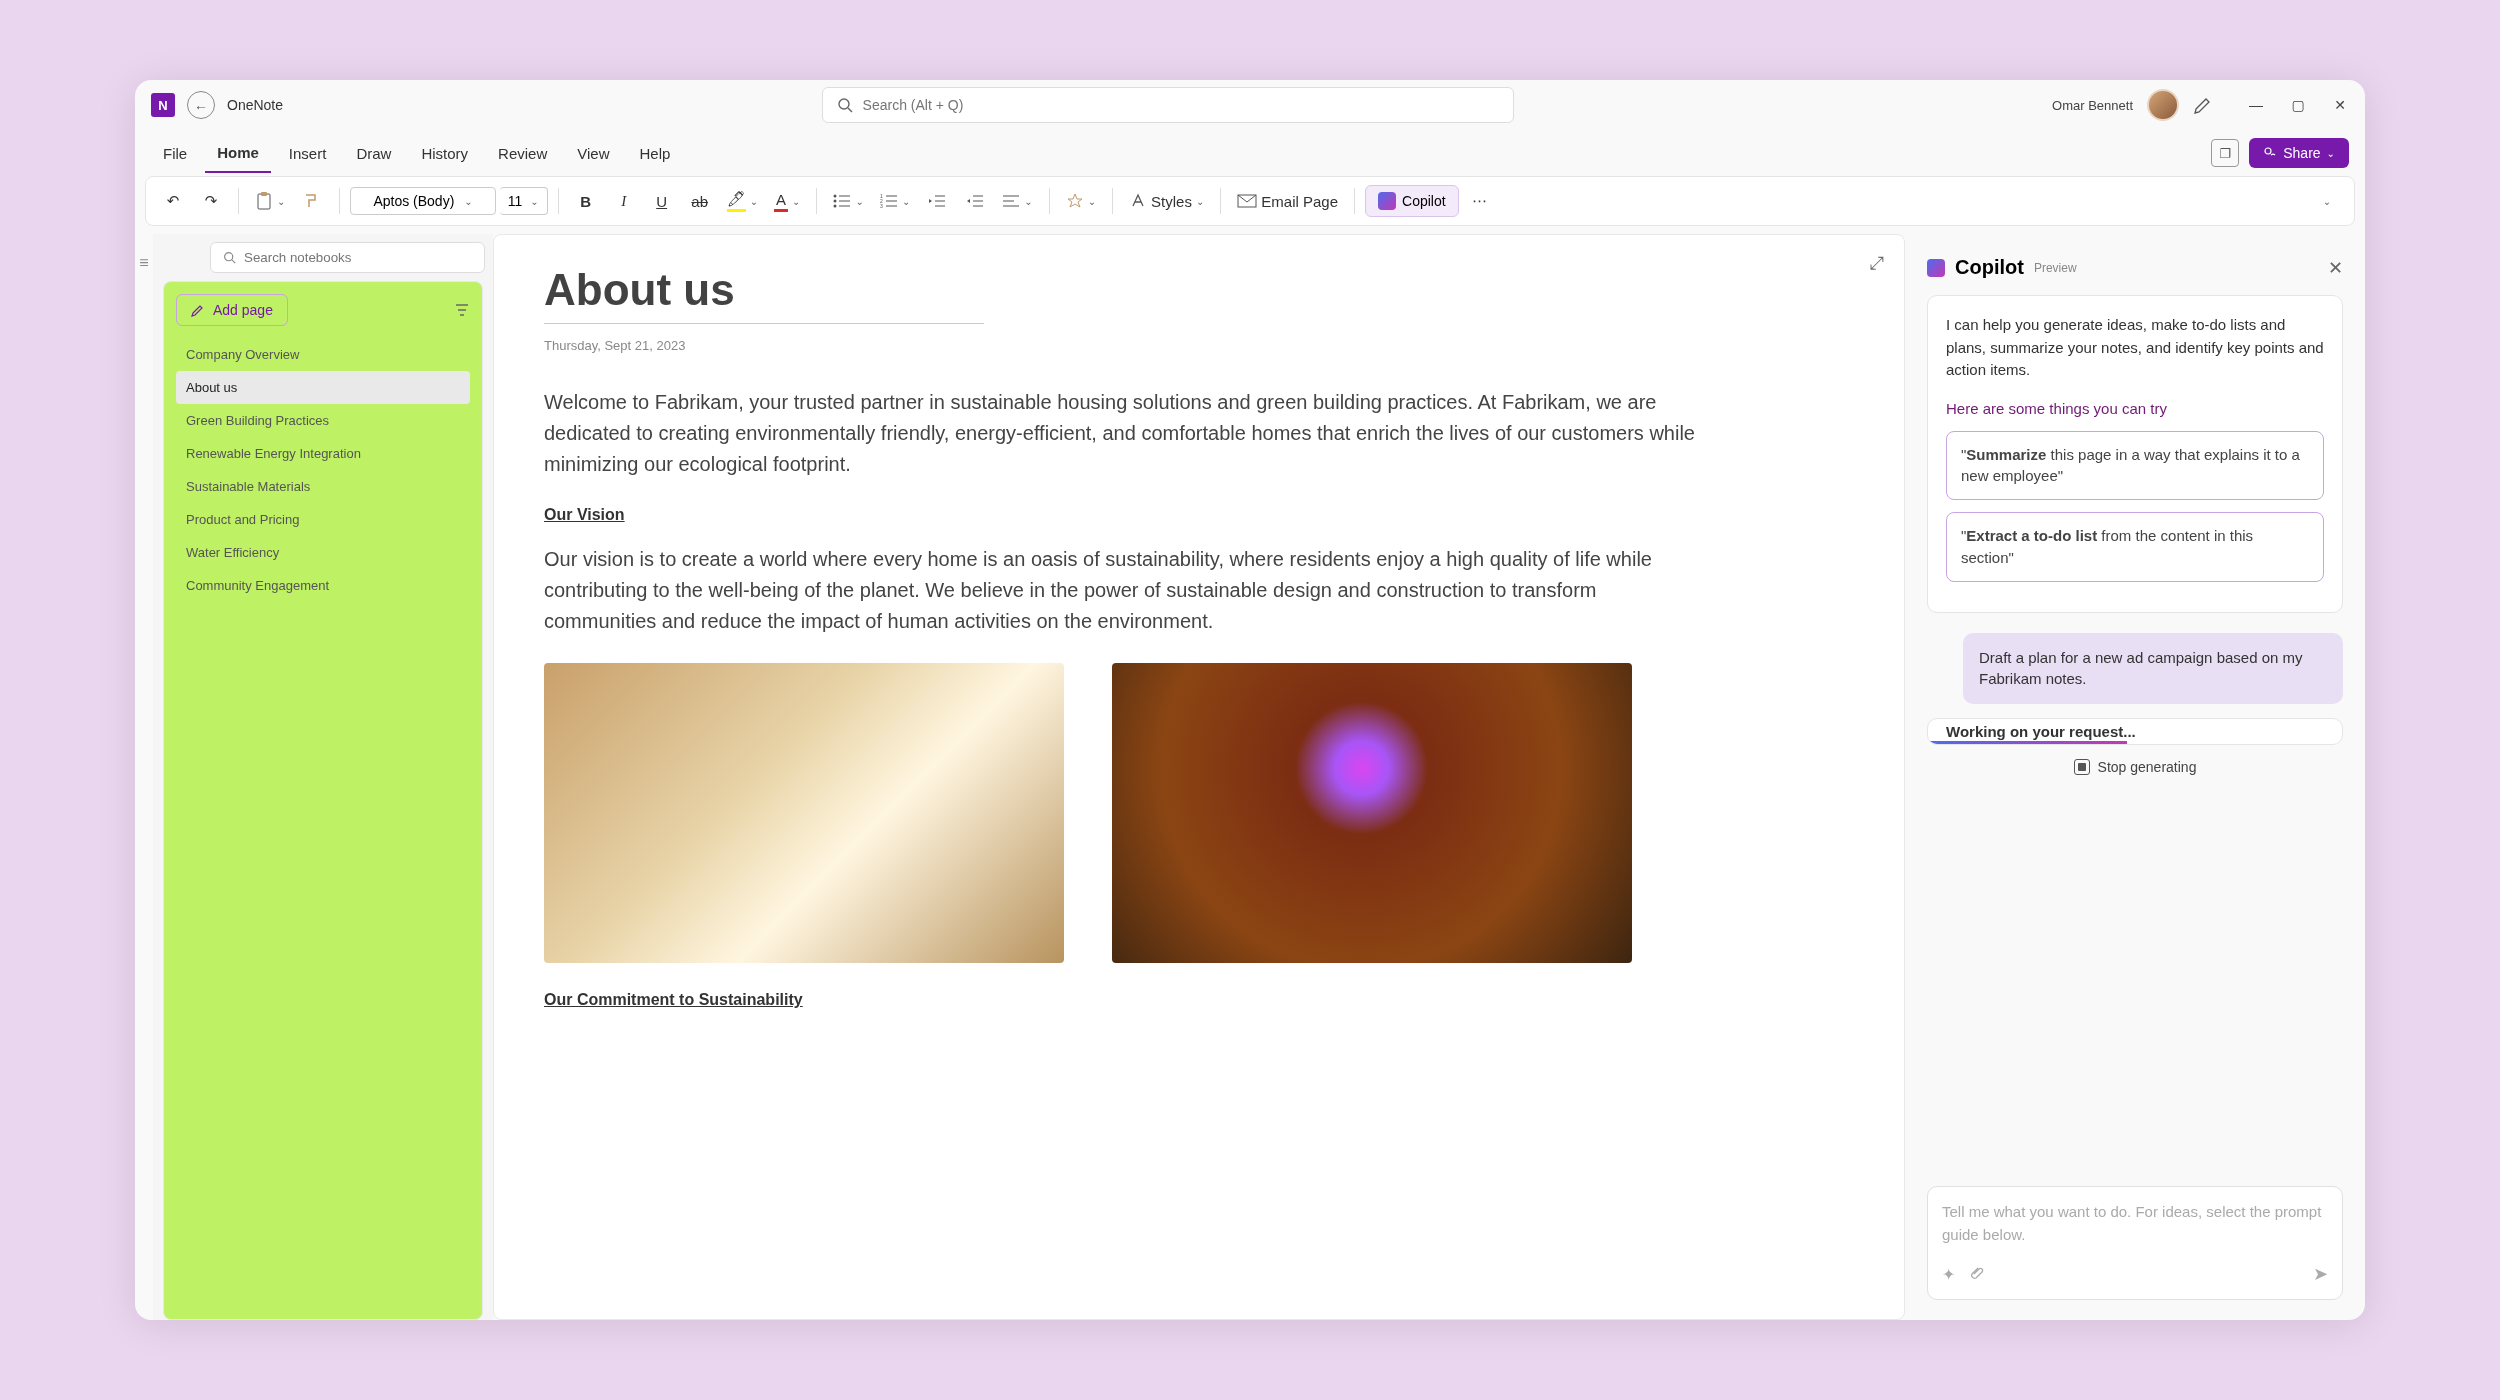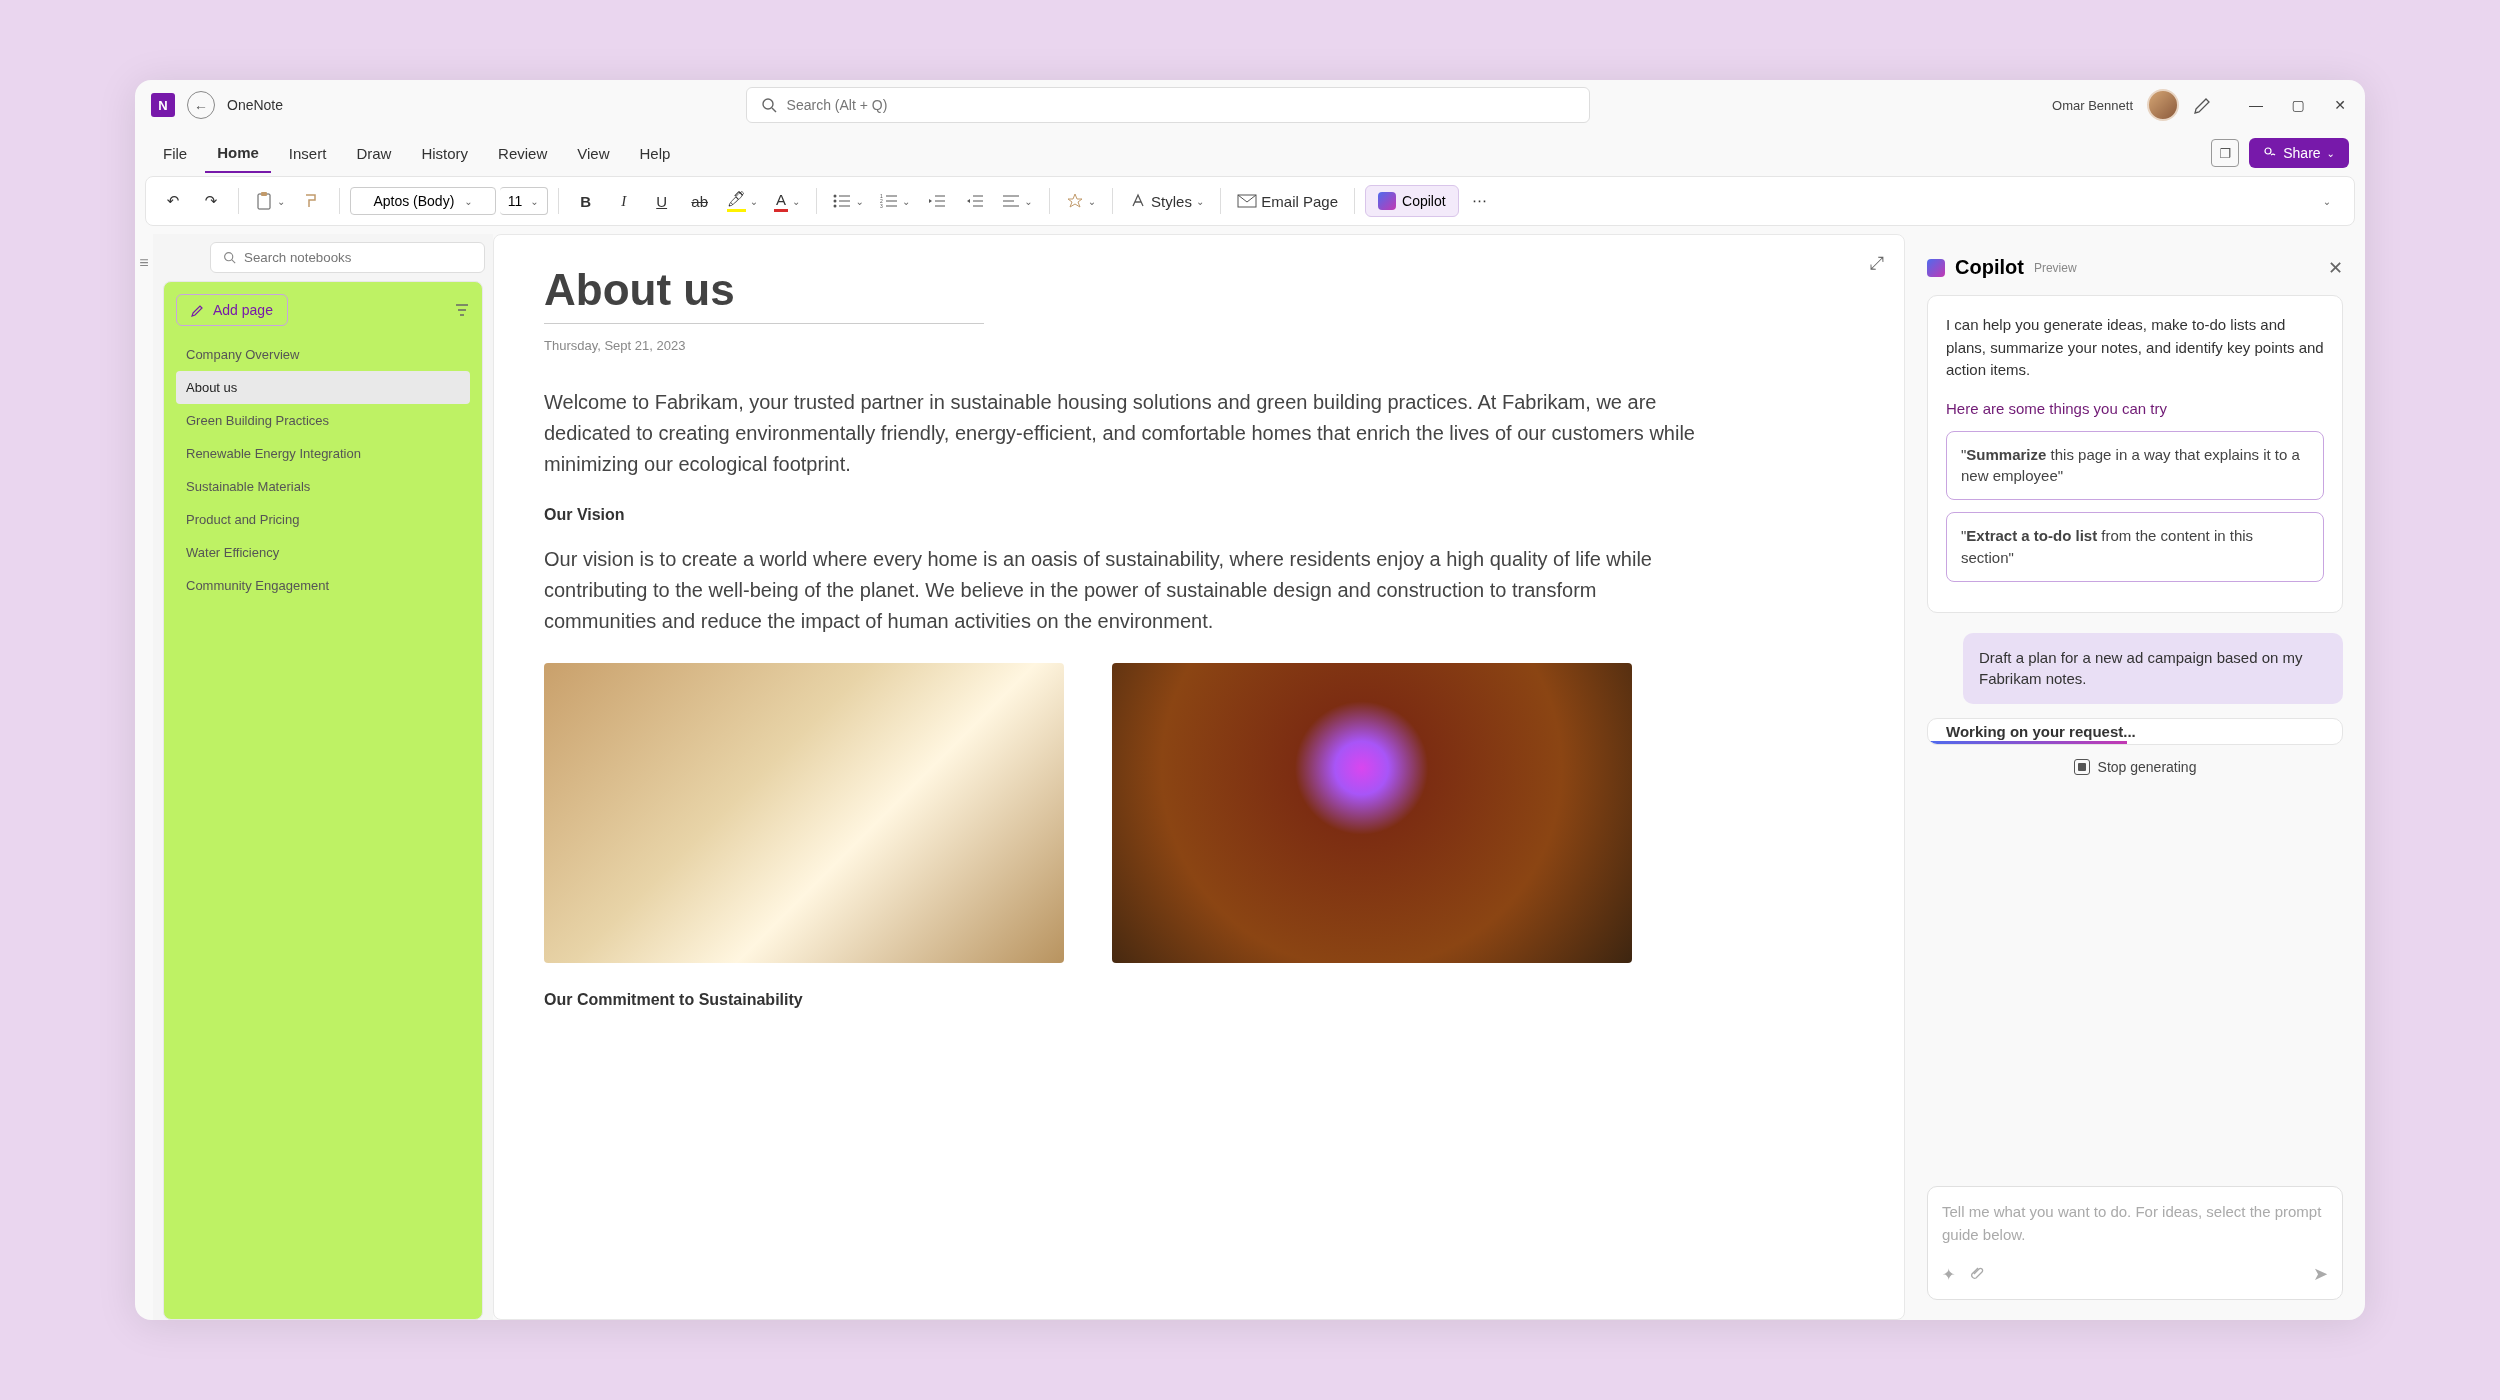--- a/index.html
+++ b/index.html
@@ -3,21 +3,21 @@
 <meta charset="utf-8">
 <style>
 * { margin: 0; padding: 0; box-sizing: border-box; font-family: "Segoe UI", -apple-system, sans-serif; }
 body { background: #ead6ef; width: 2500px; height: 1400px; display: flex; align-items: center; justify-content: center; }
 .window { width: 2230px; height: 1240px; background: #f9f9f9; border-radius: 16px; overflow: hidden; display: flex; flex-direction: column; box-shadow: 0 4px 40px rgba(0,0,0,0.1); }
 .titlebar { display: flex; align-items: center; height: 50px; padding: 0 16px; gap: 12px; }
 .app-icon { width: 24px; height: 24px; background: #7719aa; border-radius: 3px; color: #fff; display: flex; align-items: center; justify-content: center; font-size: 13px; font-weight: bold; }
 .back-btn { width: 28px; height: 28px; border: 1px solid #888; border-radius: 50%; display: flex; align-items: center; justify-content: center; font-size: 14px; color: #555; cursor: pointer; }
 .app-name { font-size: 14px; color: #333; }
 .spacer { flex: 1; }
-.searchbar { width: 844px; height: 36px; border: 1px solid #ddd; border-radius: 6px; display: flex; align-items: center; padding: 0 14px; gap: 10px; background: #fff; }
+.searchbar { width: 692px; height: 36px; border: 1px solid #ddd; border-radius: 6px; display: flex; align-items: center; padding: 0 14px; gap: 10px; background: #fff; }
 .searchbar input { border: none; outline: none; flex: 1; font-size: 14px; background: transparent; }
 .user-area { display: flex; align-items: center; gap: 14px; margin-left: auto; }
 .user-name { font-size: 13px; color: #444; }
 .avatar { width: 32px; height: 32px; border-radius: 50%; background: linear-gradient(135deg,#d4a574,#8b5a3c); border: 2px solid #e8d5c4; }
 .edit-icon { font-size: 18px; color: #666; cursor: pointer; }
 .win-controls { display: flex; gap: 24px; margin-left: 20px; }
 .win-btn { width: 18px; height: 18px; display: flex; align-items: center; justify-content: center; color: #444; cursor: pointer; font-size: 14px; }
 .tabs-row { display: flex; align-items: center; height: 46px; padding: 0 16px; gap: 6px; }
 .tab { padding: 10px 12px; font-size: 15px; color: #333; cursor: pointer; }
 .tab.active { font-weight: 600; border-bottom: 2px solid #7719aa; }
@@ -44,21 +44,21 @@
 .add-page { border: 1px solid #c8a4e0; color: #7719aa; padding: 7px 14px; border-radius: 6px; font-size: 14px; display: flex; align-items: center; gap: 8px; cursor: pointer; }
 .sort-btn { margin-left: auto; color: #666; cursor: pointer; font-size: 16px; }
 .page-item { padding: 9px 10px; font-size: 13px; color: #555; border-radius: 4px; cursor: pointer; }
 .page-item.active { background: #e9e9e9; font-weight: 500; color: #222; }
 .main-col { flex: 1; background: #fff; border: 1px solid #e8e8e8; border-radius: 8px; margin: 0 0 0 0; padding: 30px 50px; position: relative; overflow: hidden; }
 .expand-icon { position: absolute; top: 18px; right: 20px; color: #666; cursor: pointer; font-size: 18px; }
 .page-title { font-size: 44px; font-weight: 700; color: #424242; }
 .title-underline { width: 440px; height: 1px; background: #ccc; margin: 8px 0 14px 0; }
 .page-date { font-size: 13px; color: #888; margin-bottom: 34px; }
 .body-text { font-size: 20px; color: #444; line-height: 1.55; max-width: 1170px; margin-bottom: 26px; }
-.section-h { font-size: 16px; font-weight: 700; color: #333; margin: 20px 0 20px 0; }
+.section-h { font-size: 16px; font-weight: 700; color: #333; margin: 20px 0 20px 0; text-decoration: underline; }
 .img-row { display: flex; gap: 48px; margin: 14px 0 28px 0; }
 .img-ph { width: 520px; height: 300px; border-radius: 4px; }
 .img1 { background: linear-gradient(135deg,#c9a06b 0%,#e8d4a8 40%,#fff6e0 60%,#b8935f 100%); }
 .img2 { background: radial-gradient(circle at 48% 35%,#d946ef 0%,#a855f7 8%,#7c2d12 20%,#8b4513 60%,#3d2510 100%); }
 .right-col { width: 460px; padding: 12px 22px 20px 22px; display: flex; flex-direction: column; }
 .cp-header { display: flex; align-items: center; gap: 10px; padding: 10px 0 16px 0; }
 .cp-title { font-size: 20px; font-weight: 600; }
 .cp-badge { font-size: 12px; color: #888; }
 .cp-close { margin-left: auto; color: #666; cursor: pointer; font-size: 18px; }
 .cp-card { background: #fff; border: 1px solid #e5e5e5; border-radius: 10px; padding: 18px; margin-bottom: 14px; }

